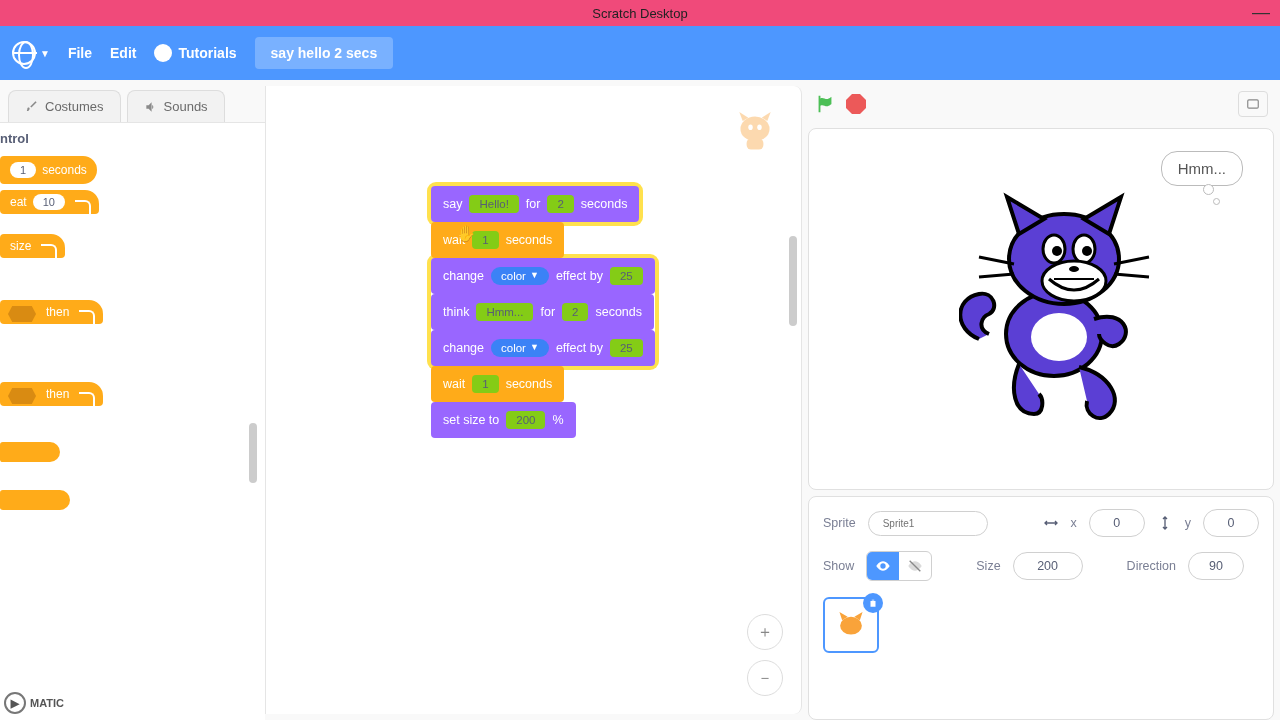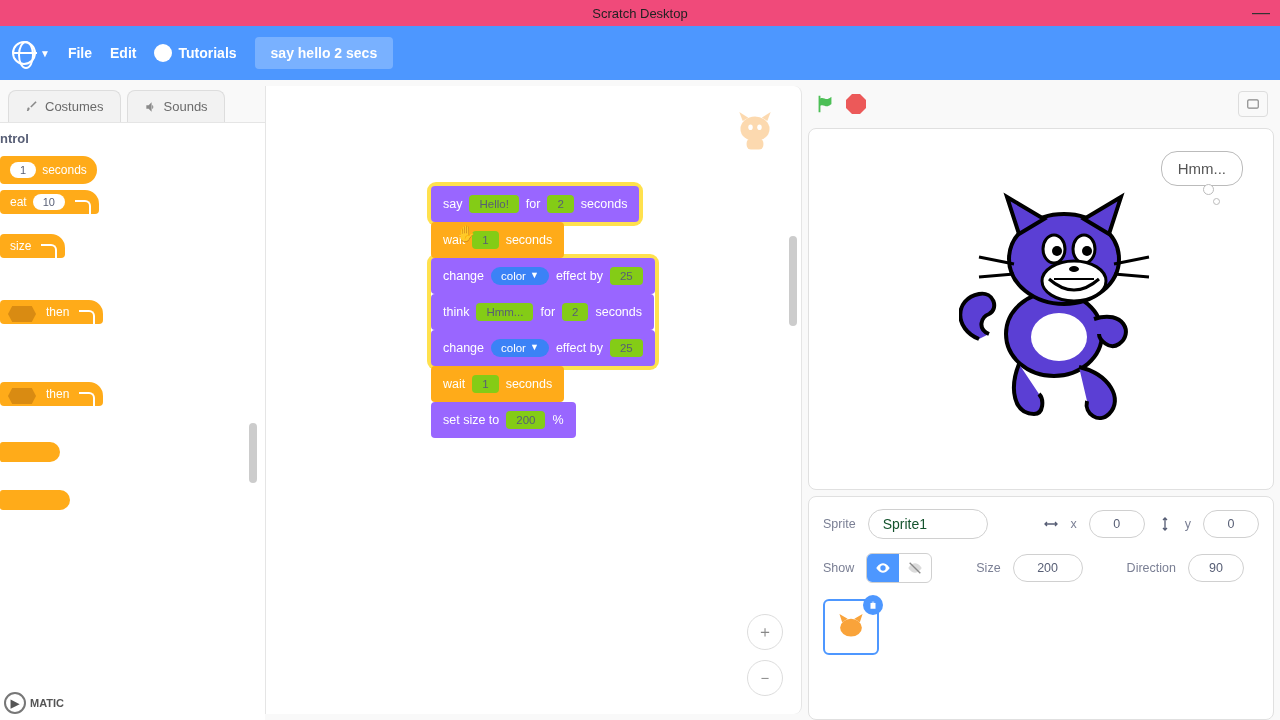--- a/index.html
+++ b/index.html
@@ -63,21 +63,21 @@
   .scrbtn{ margin-left:auto; width:30px; height:26px; border:1px solid #ddd; border-radius:4px; display:flex; align-items:center; justify-content:center;}
   .stage { flex:0 0 362px; background:#fff; border:1px solid #e0e0e0; border-radius:8px; position:relative; overflow:hidden;}
   .bubble { position:absolute; right:30px; top:22px; background:#fff; border:1.5px solid #bbb; border-radius:16px; padding:8px 16px; color:#555; font-size:15px;}
   .bubble::after{ content:''; position:absolute; bottom:-10px; right:28px; width:9px; height:9px; background:#fff; border:1.5px solid #bbb; border-radius:50%;}
   .bubble::before{ content:''; position:absolute; bottom:-20px; right:22px; width:5px; height:5px; background:#fff; border:1.5px solid #bbb; border-radius:50%;}
   .cat { position:absolute; left:150px; top:60px; width:200px; height:240px;}
 
   .spritepane { background:#fff; border:1px solid #e0e0e0; border-radius:8px; padding:12px 14px; display:flex; flex-direction:column; gap:14px; flex:1;}
   .sprow { display:flex; align-items:center; gap:12px; font-size:12.5px; color:#575e75;}
   .sprow .lbl { color:#7a7f94;}
-  .sprow input.txt { border:1px solid #d0d0d0; border-radius:18px; padding:6px 14px; font-size:14px; width:120px; color:#14532d;}
+  .sprow input.txt { border:1px solid #d0d0d0; border-radius:18px; padding:6px 14px; font-size:10px; width:120px; color:#737373;}
   .sprow .numbox { border:1px solid #d0d0d0; border-radius:18px; padding:6px 0; font-size:12.5px; width:56px; text-align:center; color:#575e75;}
   .sprow .icn { width:16px; height:16px; display:inline-block;}
   .togglepair { display:flex; border:1px solid #d0d0d0; border-radius:6px; overflow:hidden;}
   .togglepair .tg{ width:32px; height:28px; display:flex; align-items:center; justify-content:center; font-size:14px;}
   .togglepair .tg.active{ background:#4d97ff; color:#fff;}
   .thumbrow { display:flex; gap:8px; margin-top:2px;}
   .thumb { width:56px; height:56px; border:2px solid #4d97ff; border-radius:6px; position:relative; display:flex; align-items:center; justify-content:center;}
   .thumb .del{ position:absolute; top:-6px; right:-6px; width:20px; height:20px; background:#4d97ff; border-radius:50%; color:#fff; font-size:11px; display:flex; align-items:center; justify-content:center;}
 
   .watermark-badge{ position:absolute; left:4px; bottom:6px; display:flex; align-items:center; gap:4px; font-size:11px; font-weight:700; color:#555;}

